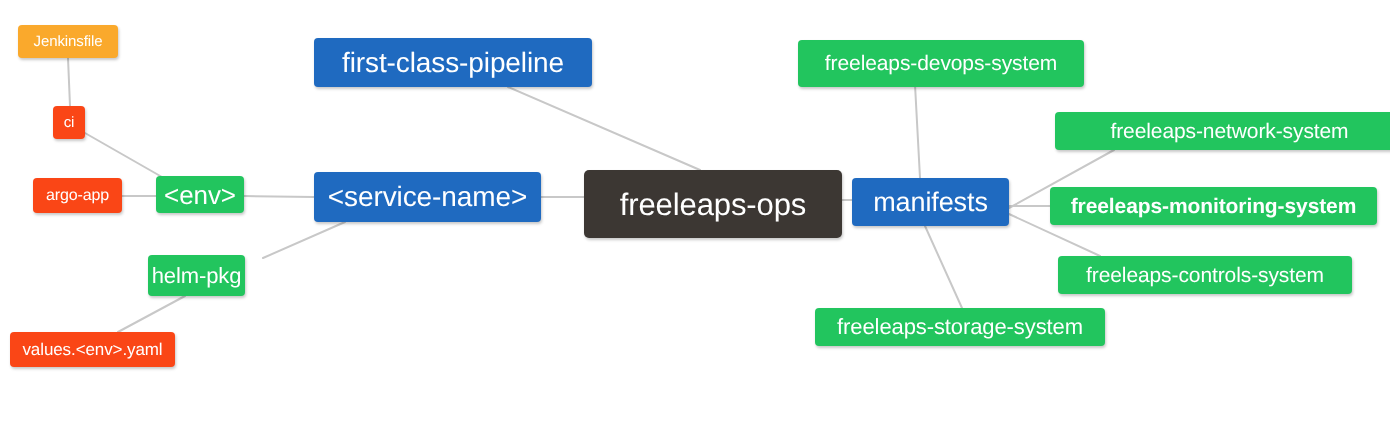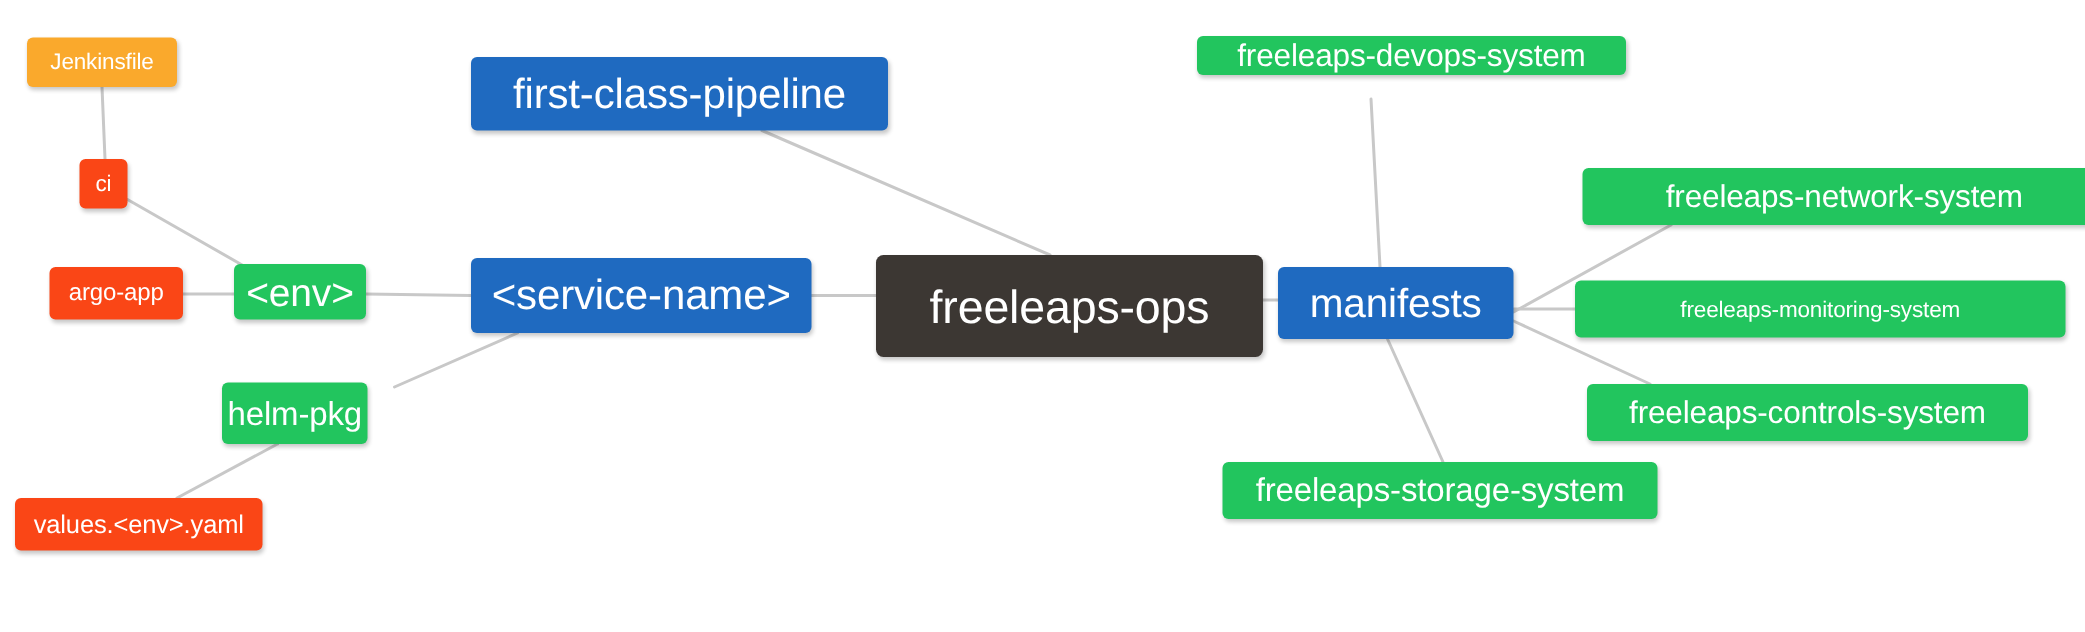--- a/index.html
+++ b/index.html
@@ -103,27 +103,27 @@
       </div>
       <div class="node lvl-blue" style="left: 314px; top: 172px; width: 227px; height: 50px; font-size: 28px;">
         <span>&lt;service-name&gt;</span>
       </div>
       <div class="node lvl-root" style="left: 584px; top: 170px; width: 258px; height: 68px; font-size: 31px;">
         <span>freeleaps-ops</span>
       </div>
       <div class="node lvl-blue" style="left: 852px; top: 178px; width: 157px; height: 48px; font-size: 27px;">
         <span>manifests</span>
       </div>
-      <div class="node lvl-green" style="left: 798px; top: 24px; width: 286px; height: 26px; font-size: 21px;">
+      <div class="node lvl-green" style="left: 798px; top: 40px; width: 286px; height: 47px; font-size: 21px;">
         <span>freeleaps-devops-system</span>
       </div>
       <div class="node lvl-green" style="left: 1055px; top: 112px; width: 349px; height: 38px; font-size: 21px;">
         <span>freeleaps-network-system</span>
       </div>
-      <div class="node lvl-green" style="left: 1050px; top: 187px; width: 327px; height: 38px; font-size: 15px;">
+      <div class="node lvl-green" style="left: 1050px; top: 187px; width: 327px; height: 38px; font-size: 21px; font-weight: bold;">
         <span>freeleaps-monitoring-system</span>
       </div>
       <div class="node lvl-green" style="left: 1058px; top: 256px; width: 294px; height: 38px; font-size: 21px;">
         <span>freeleaps-controls-system</span>
       </div>
       <div class="node lvl-green" style="left: 815px; top: 308px; width: 290px; height: 38px; font-size: 22px;">
         <span>freeleaps-storage-system</span>
       </div>
     </div>
 </div>

